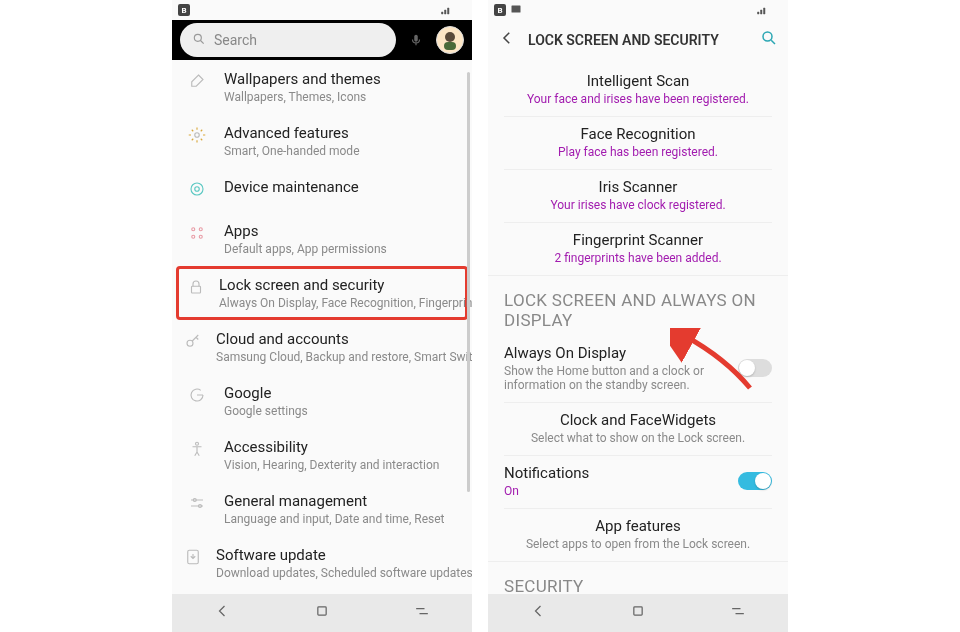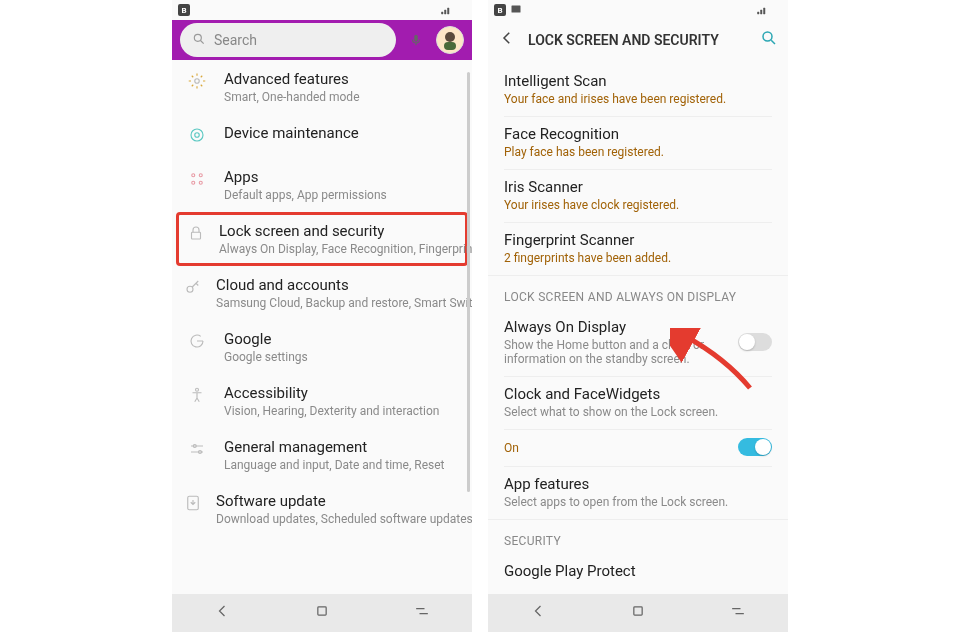--- a/index.html
+++ b/index.html
@@ -39,21 +39,21 @@
   }
   .status-left { display:flex; gap:4px; align-items:center; }
   .status-right { display:flex; gap:3px; align-items:center;flex-direction:column; }
   .b-badge {
     width: 12px; height:12px; background:#444; color:#fff;
     font-size:8px; font-weight:bold; display:flex; align-items:center; justify-content:center;
     border-radius:2px;
   }
   .search-row {
     height: 40px;
-    background: #a21caf;
+    background: #000000;
     display:flex;
     align-items:center;
     padding: 4px 8px;
     gap:6px;
   }
   .search-box {
     flex:1;
     height:34px;
     border-radius:17px;
     background:#efefef;
@@ -138,26 +138,27 @@
     color:#333;
   }
   .sec-list {
     flex:1;
     overflow:hidden;
     background:#fafafa;
     padding: 4px 0;
   }
   .sec-item {
     padding: 8px 16px 10px 16px;
+    text-align: center;
   }
   .sec-title { font-size:15px; color:#222; }
-  .sec-sub { font-size:12px; color:#a16207; margin-top:2px; }
+  .sec-sub { font-size:12px; color:#a21caf; margin-top:2px; }
   .sec-sub.gray { color:#8a8a8a; }
   .sec-header {
-    font-size:12px;
+    font-size:17px;
     color:#888;
     padding: 14px 16px 6px 16px;
     border-top: 1px solid #eee;
     letter-spacing: 0.3px;
   }
   .row-with-toggle {
     display:flex;
     align-items:center;
     padding: 8px 16px 10px 16px;
     gap:10px;
@@ -251,20 +252,31 @@
         <svg viewBox="0 0 24 24" width="24" height="24">
             <circle cx="12" cy="9" r="5" fill="#5a4a3a"></circle>
             <rect x="6" y="14" width="12" height="8" rx="4" fill="#4a6a3a"></rect>
           </svg>
       </div>
     </div>
 
     <div class="settings-list">
       <div class="scroll-indicator"></div>
 
+      <div class="setting-item">
+        <div class="icon-col">
+            <span><svg class="icon" viewBox="0 0 24 24">
+                <path d="M14 4l6 6-9 9H5v-6z"></path>
+              </svg></span>
+          </div>
+        <div class="text-col">
+          <div class="item-title">Wallpapers and themes</div>
+          <div class="item-sub">Wallpapers, Themes, Icons</div>
+        </div>
+      </div>
 
       <div class="setting-item">
         <div class="icon-col">
             <span><svg class="icon" viewBox="0 0 24 24">
                 <circle cx="12" cy="12" r="3"></circle>
                 <path d="M12 2v3M12 19v3M4 12H1M23 12h-3M5 5l2 2M17 17l2 2M5 19l2-2M17 7l2-2" stroke="#d9a73a"></path>
               </svg></span>
           </div>
         <div class="text-col">
           <div class="item-title">Advanced features</div>
@@ -469,20 +481,21 @@
       <div class="hr"></div>
 
       <div class="sec-item">
         <div class="sec-title">Clock and FaceWidgets</div>
         <div class="sec-sub gray">Select what to show on the Lock screen.</div>
       </div>
       <div class="hr"></div>
 
       <div class="row-with-toggle">
         <div class="txt">
+          <div class="sec-title">Notifications</div>
           <div class="sec-sub">On</div>
         </div>
         <div class="toggle on">
             <div class="knob"></div>
           </div>
       </div>
       <div class="hr"></div>
 
       <div class="sec-item">
         <div class="sec-title">App features</div>

